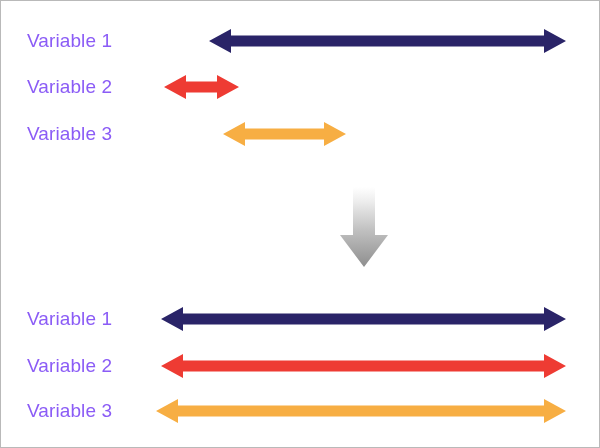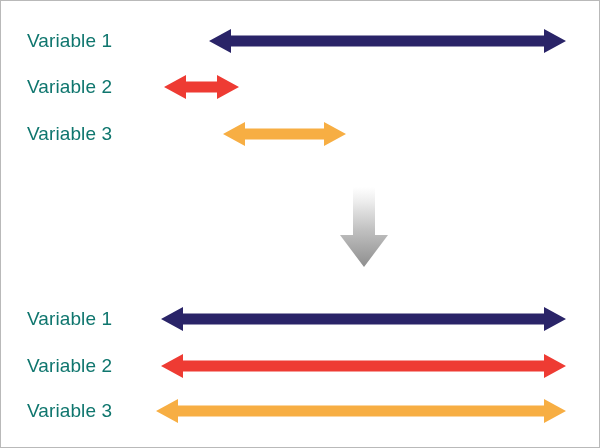--- a/index.html
+++ b/index.html
@@ -33,21 +33,21 @@
     height: 40px;
   }
   .var-label {
     position: absolute;
     left: 26px;
     top: 0;
     height: 40px;
     line-height: 40px;
     font-size: 19px;
     font-family: "Liberation Sans", sans-serif;
-    color: #0f766e;
+    color: #8b5cf6;
     letter-spacing: 0.1px;
     white-space: nowrap;
   }
   .arrow-holder {
     position: absolute;
     top: 0;
     height: 40px;
   }
   .arrow-holder svg {
     display: block;

